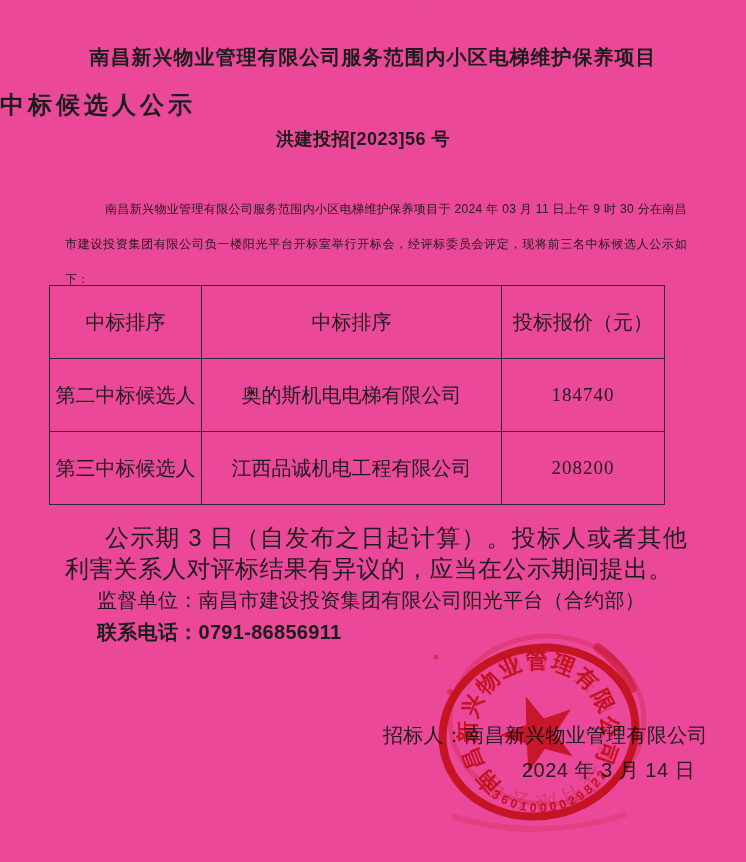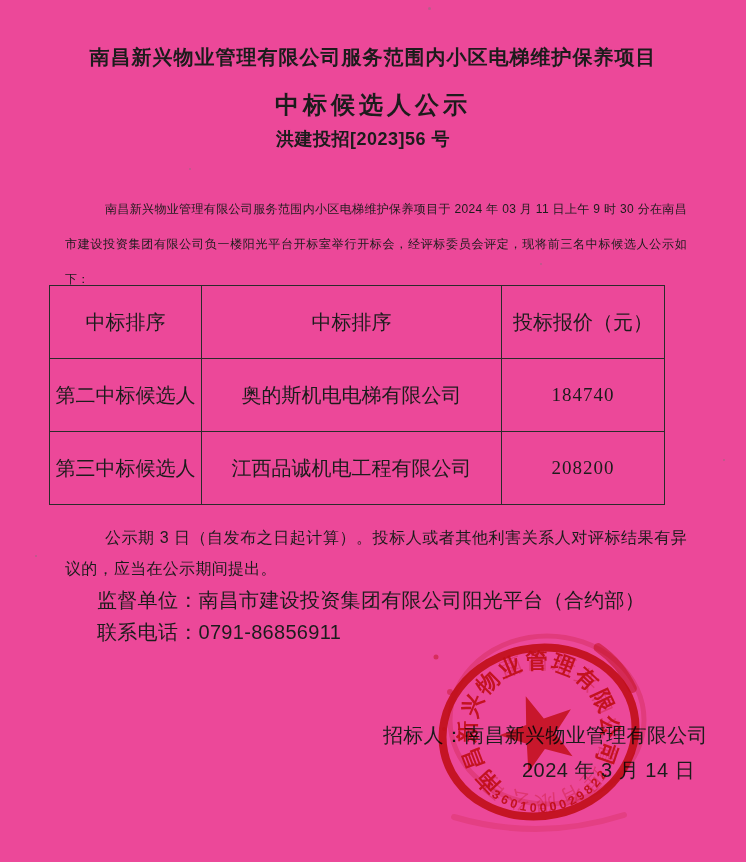--- a/index.html
+++ b/index.html
@@ -13,21 +13,21 @@
     color:#1c1c1c;
   }
   .abs{position:absolute;}
   .title1{
     top:44px;left:0;width:746px;
     text-align:center;font-size:20px;font-weight:bold;
     letter-spacing:1px;
   }
   .title2{
     top:89px;left:0;width:746px;
-    text-align:center;font-size:24px;font-weight:bold;
+    font-size:24px;font-weight:bold;
     letter-spacing:4px;
   }
   .title3{
     top:127px;left:0;width:726px;
     text-align:center;font-size:18px;font-weight:bold;
     letter-spacing:0.5px;
   }
   .body-para{
     top:192px;left:65px;width:622px;
     font-size:12px;line-height:35px;
@@ -47,31 +47,31 @@
   .bid-table .c1{width:151px;}
   .bid-table .c2{width:299px;}
   .bid-table .c3{width:162px;}
   .bid-table tr{height:55px;}
   .bid-table .price{
     font-family:"Liberation Serif","DejaVu Serif",serif;
     font-size:19px;letter-spacing:1px;
   }
   .notice-para{
     top:522px;left:65px;width:622px;
-    font-size:16px;line-height:31px;
+    font-size:24px;line-height:31px;
     text-align:justify;text-indent:40px;
     letter-spacing:0.3px;
   }
   .supervisor-line{
     top:589px;left:97px;width:620px;
     font-size:20px;line-height:22px;letter-spacing:0.3px;
   }
   .phone-line{
     top:621px;left:97px;width:620px;
-    font-size:20px;line-height:22px;font-weight:400;letter-spacing:0.3px;
+    font-size:20px;line-height:22px;font-weight:700;letter-spacing:0.3px;
   }
   .bidder-line{
     top:724px;left:383px;width:330px;
     font-size:20px;line-height:22px;letter-spacing:0.3px;
   }
   .date-line{
     top:759px;left:522px;width:200px;
     font-size:20px;line-height:22px;letter-spacing:0.5px;
   }
   .stamp{

